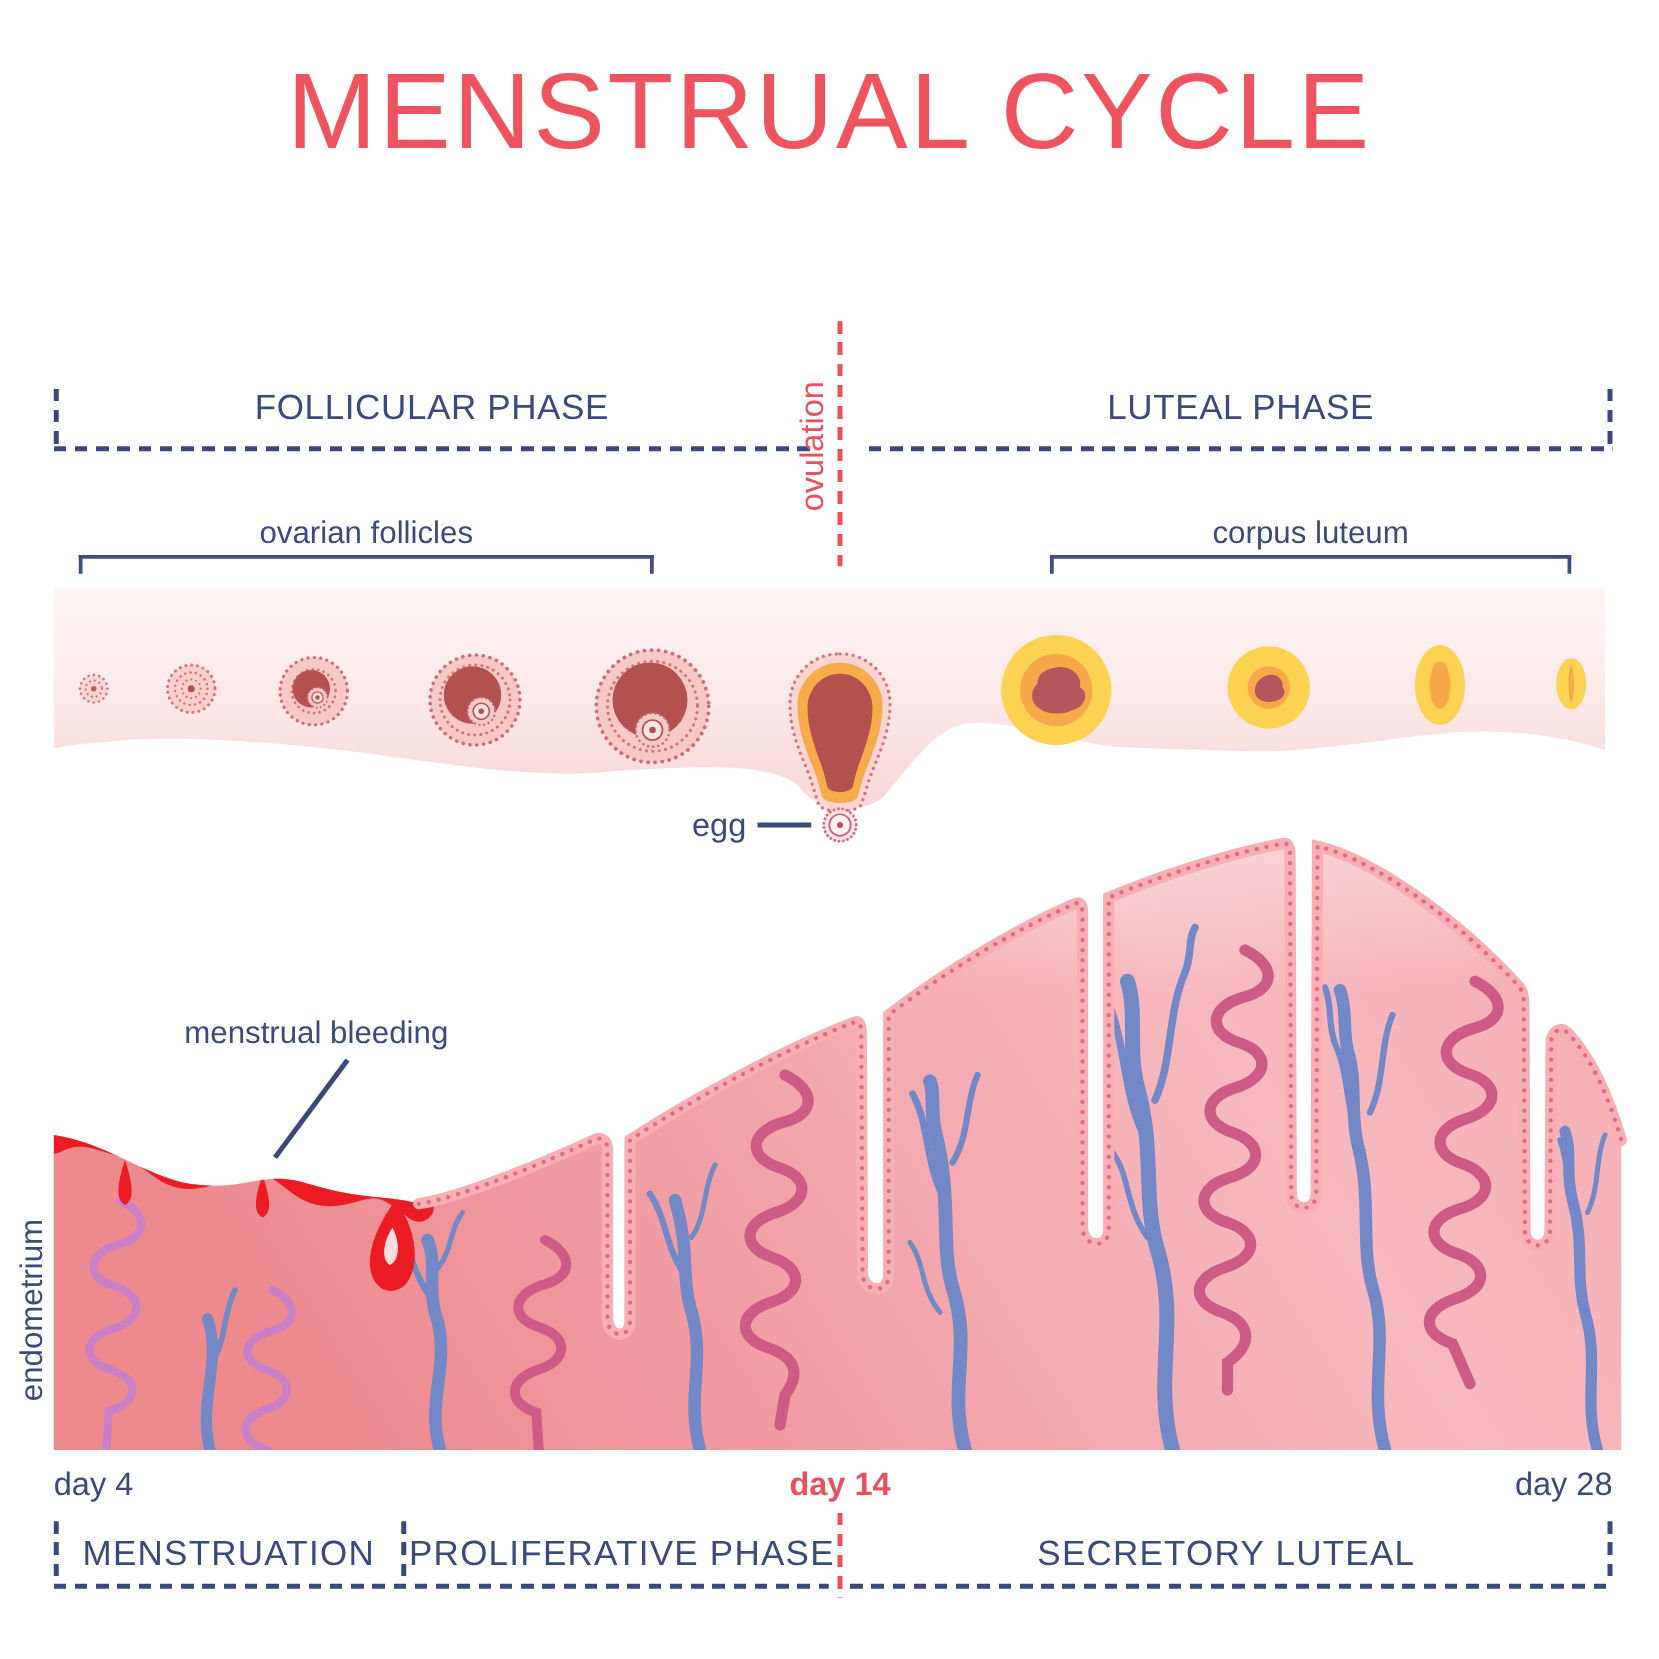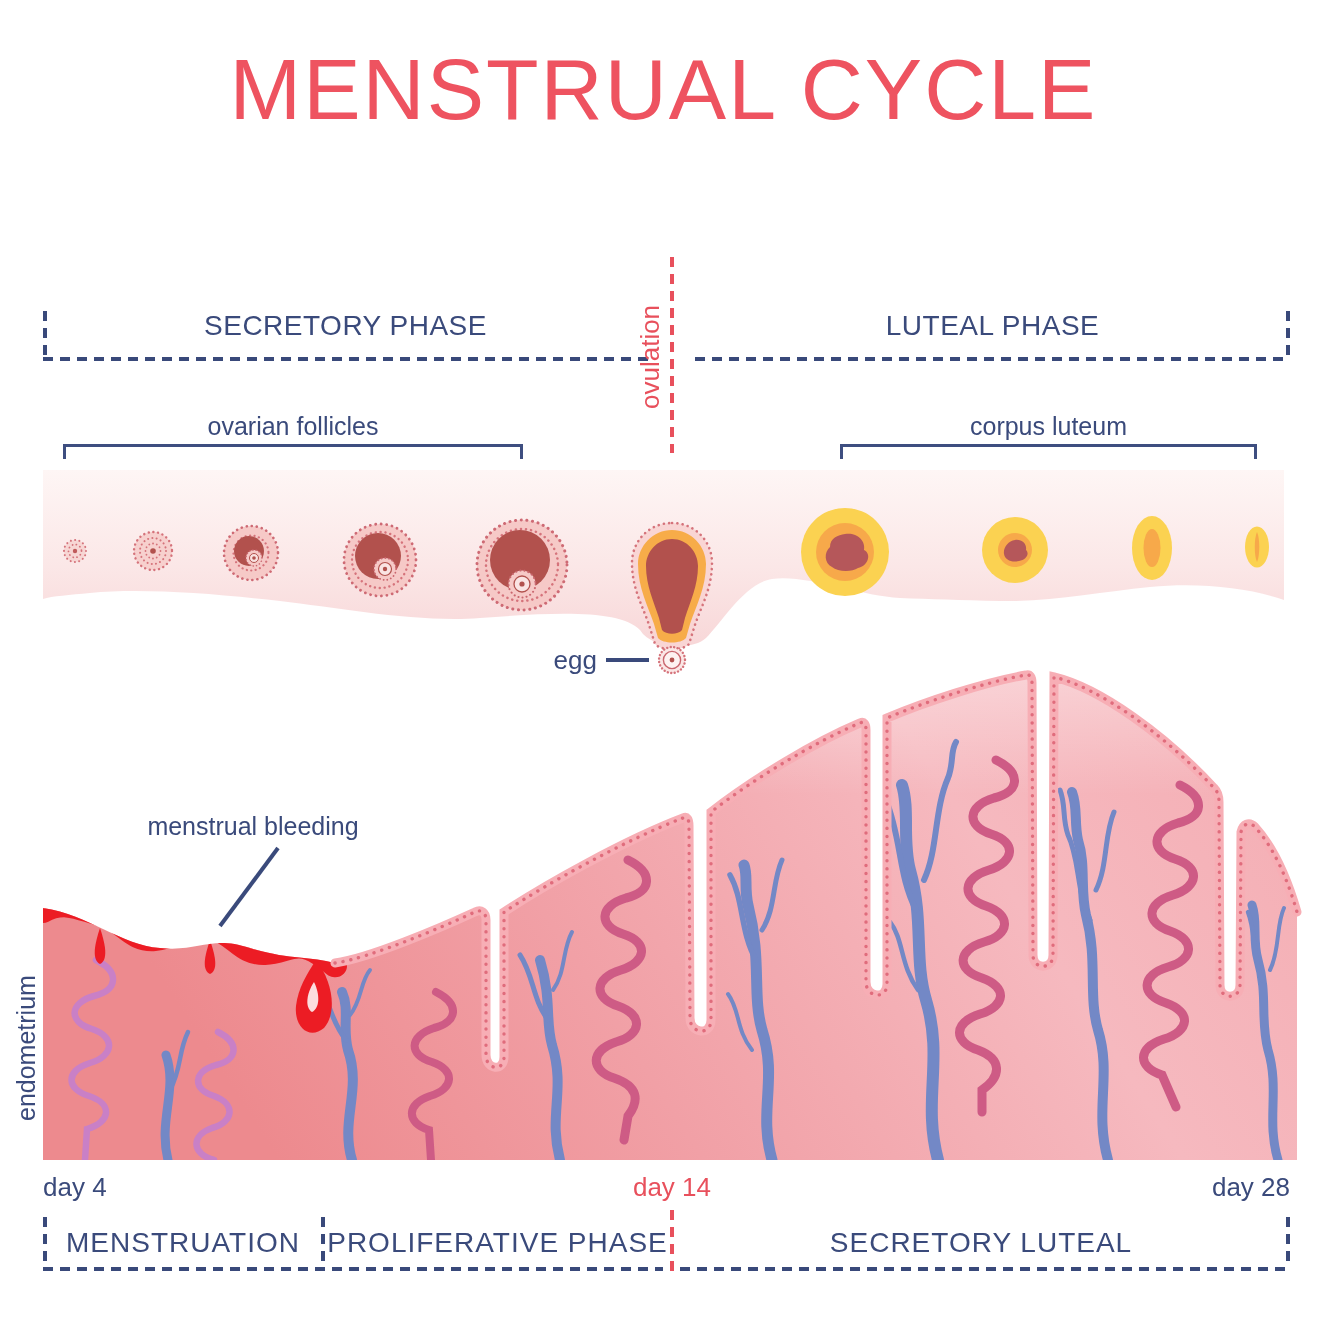--- a/index.html
+++ b/index.html
@@ -21,21 +21,21 @@
   .day{font-size:26px;}
   .bottom-label{font-size:28px;letter-spacing:1px;}
 </style>
 </head>
 <body>
 
 <div class="canvas">
 
   <div class="abs title">MENSTRUAL CYCLE</div>
 
-  <div class="abs phase-label" style="left:43px;top:306px;width:605px;height:40px;">SECRETORY PHASE</div>
+  <div class="abs phase-label" style="left:43px;top:306px;width:605px;height:40px;">FOLLICULAR PHASE</div>
   <div class="abs dash-h" style="left:43px;top:357px;width:606px;"></div>
   <div class="abs dash-v" style="left:43px;top:311px;height:46px;"></div>
 
   <div class="abs dash-v-red" style="left:670px;top:257px;height:196px;"></div>
   <div class="abs vtext red" style="left:631px;top:262px;width:38px;height:190px;font-size:26px;">ovulation</div>
 
   <div class="abs phase-label" style="left:695px;top:306px;width:595px;height:40px;">LUTEAL PHASE</div>
   <div class="abs dash-h" style="left:695px;top:357px;width:595px;"></div>
   <div class="abs dash-v" style="left:1286px;top:311px;height:46px;"></div>
 
@@ -245,21 +245,21 @@
     </g>
 
     <line x1="278" y1="188" x2="220" y2="266" stroke="#3a4a7b" stroke-width="4"></line>
   </svg>
 
   <div class="abs" style="left:128px;top:812px;width:250px;text-align:center;font-size:25px;color:#3a4a7b;">menstrual bleeding</div>
 
   <div class="abs vtext" style="left:8px;top:948px;width:36px;height:200px;font-size:25px;color:#3a4a7b;">endometrium</div>
 
   <div class="abs day navy" style="left:43px;top:1172px;">day 4</div>
-  <div class="abs day red" style="left:602px;top:1172px;width:140px;text-align:center;">day 14</div>
+  <div class="abs day red" style="left:602px;top:1172px;width:140px;text-align:center;font-weight:bold;">day 14</div>
   <div class="abs day navy" style="left:1148px;top:1172px;width:142px;text-align:right;">day 28</div>
 
   <div class="abs dash-h" style="left:43px;top:1267px;width:620px;"></div>
   <div class="abs dash-h" style="left:680px;top:1267px;width:610px;"></div>
   <div class="abs dash-v" style="left:43px;top:1217px;height:50px;"></div>
   <div class="abs dash-v" style="left:321px;top:1217px;height:50px;"></div>
   <div class="abs dash-v-red" style="left:670px;top:1210px;height:68px;"></div>
   <div class="abs dash-v" style="left:1286px;top:1217px;height:50px;"></div>
 
   <div class="abs phase-label bottom-label" style="left:43px;top:1226px;width:280px;height:34px;">MENSTRUATION</div>

